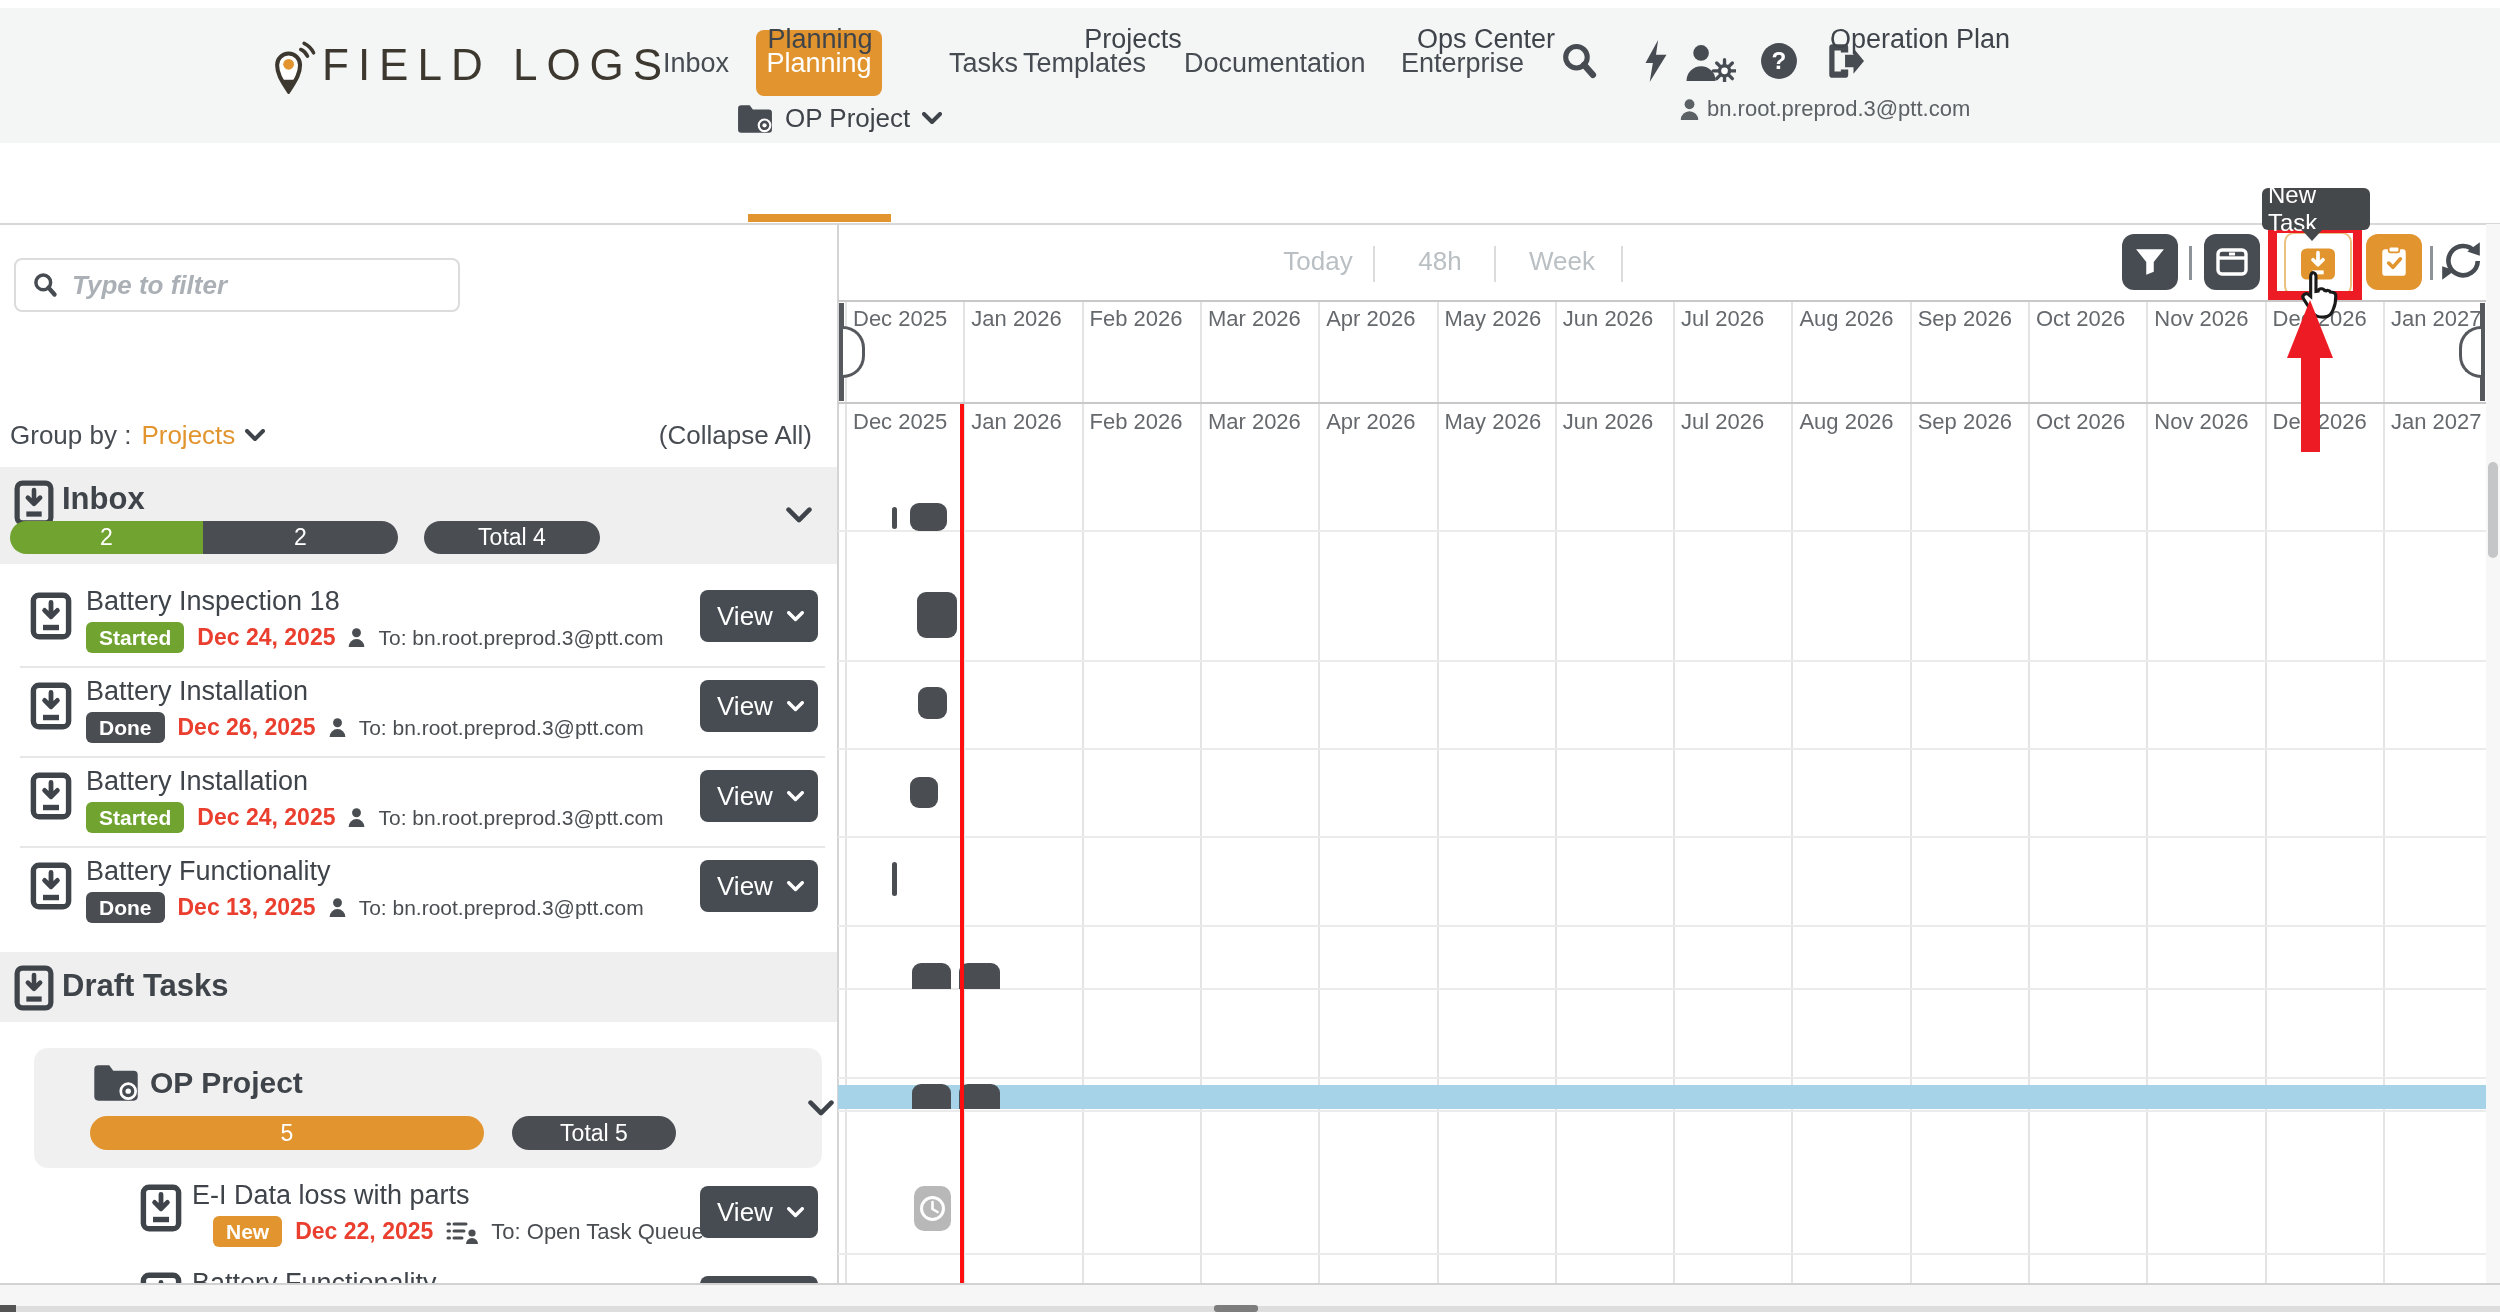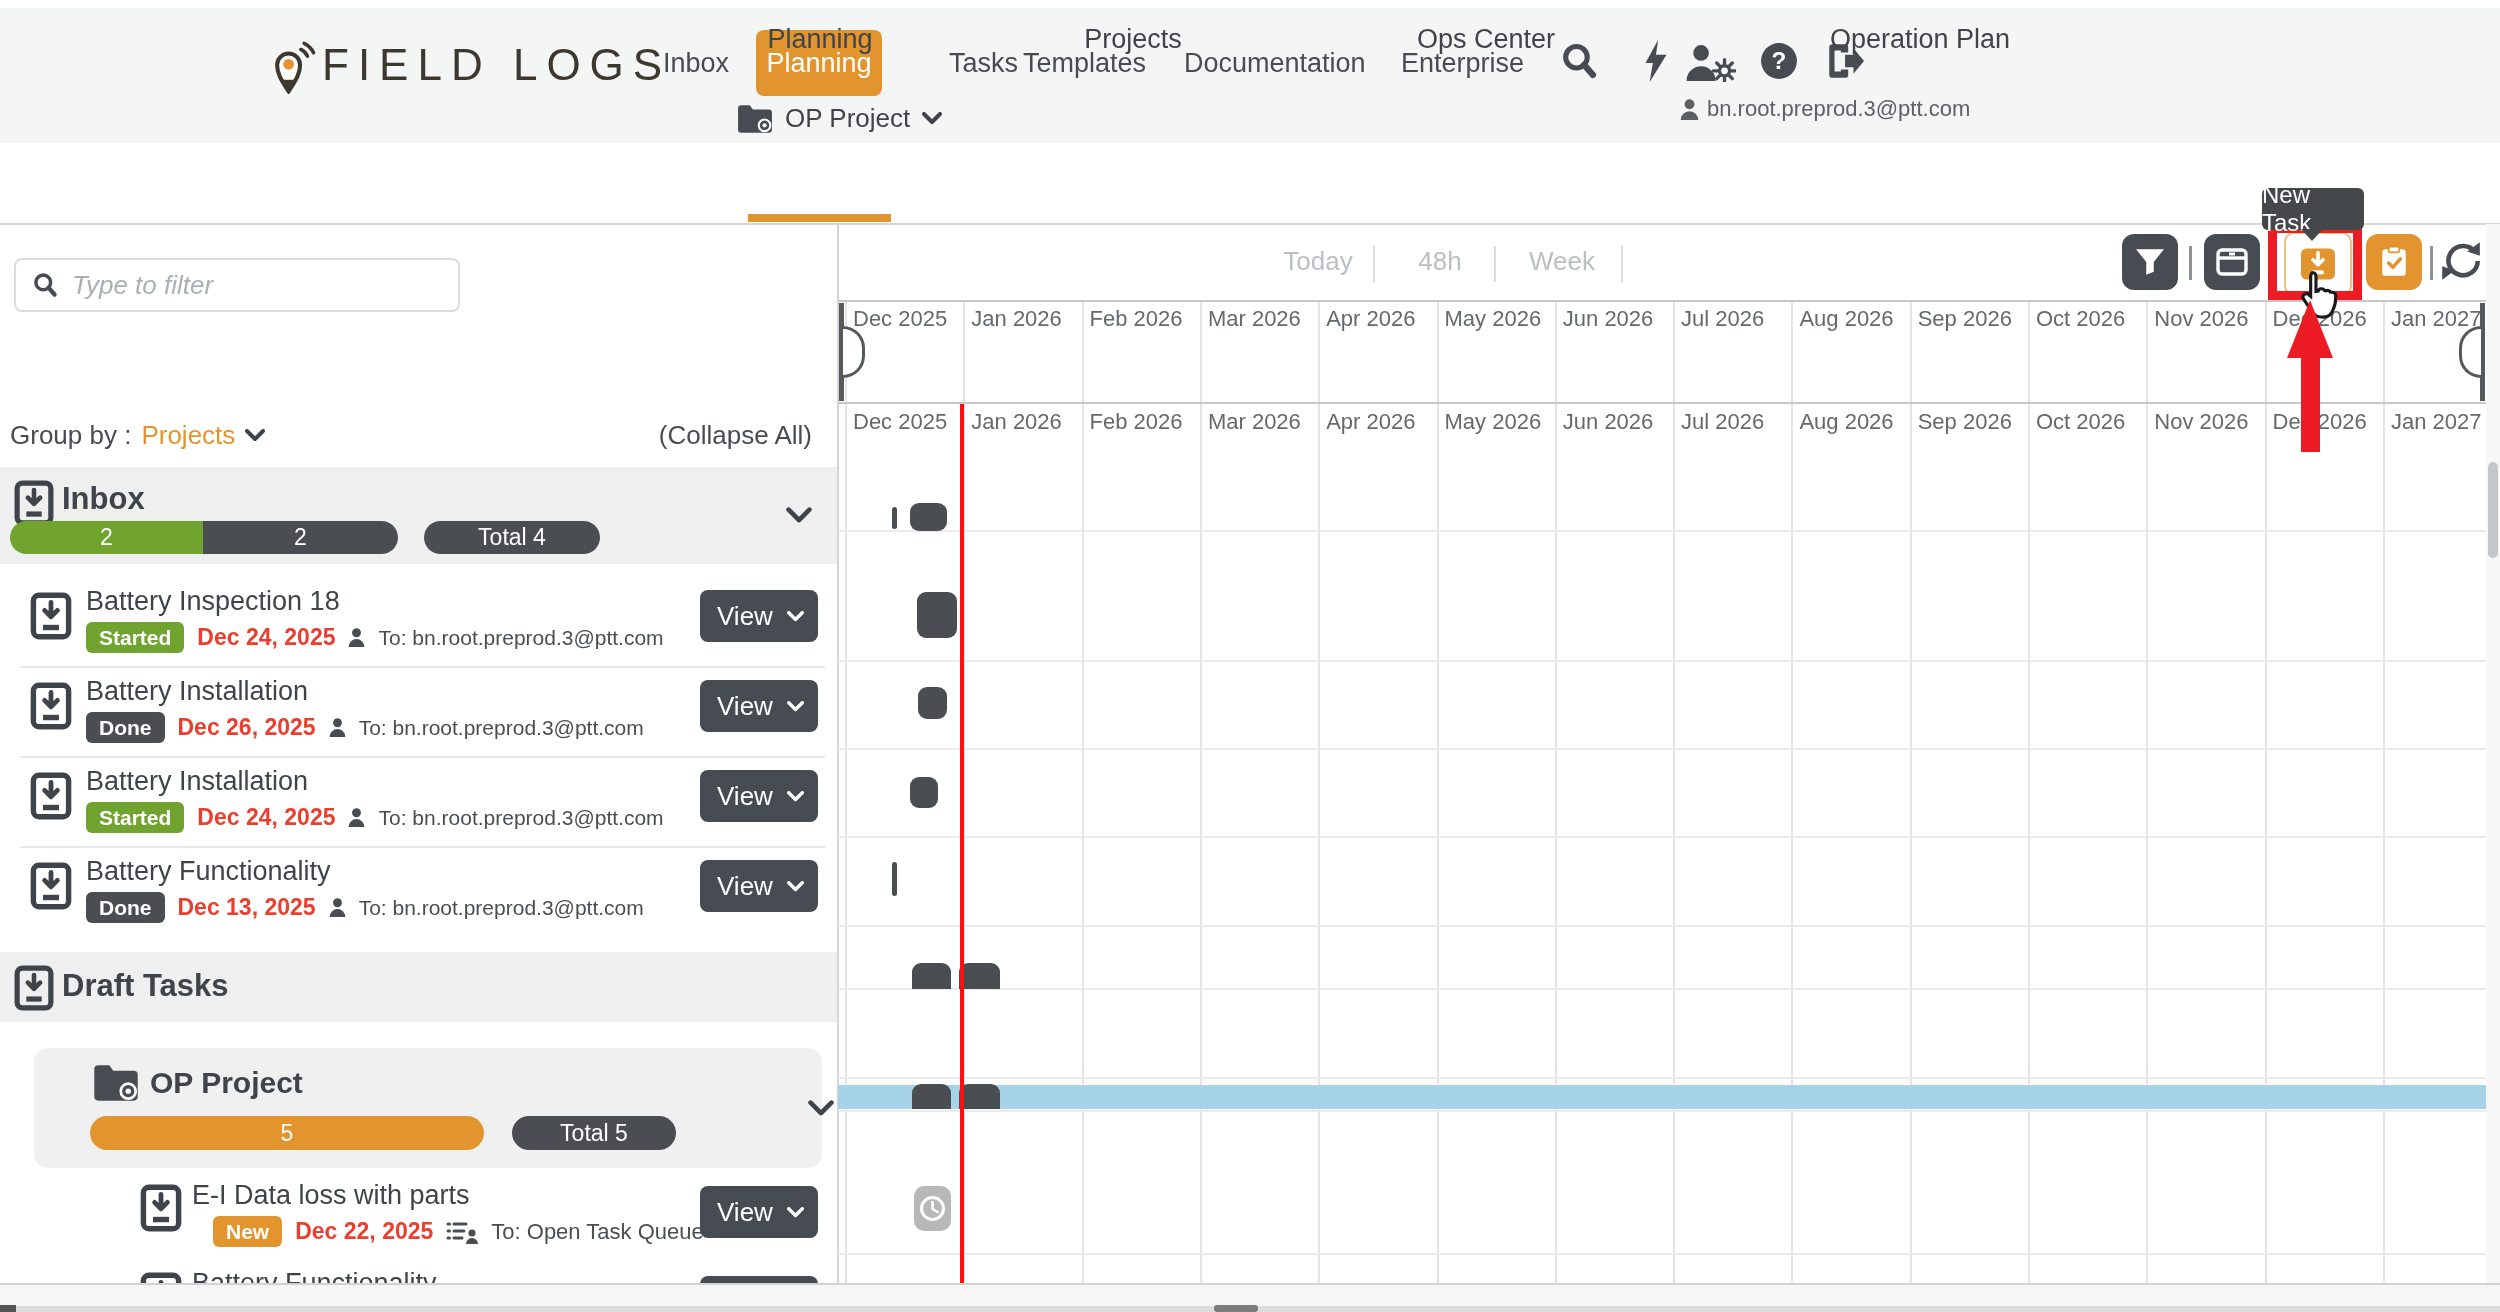--- a/index.html
+++ b/index.html
@@ -16,21 +16,21 @@
   .hdr-icon{top:40px;cursor:pointer;}
   .proj-sel{left:737px;top:103px;display:flex;align-items:center;gap:12px;font-size:26px;font-weight:500;color:#3f444a;cursor:pointer;}
   .account{left:1680px;top:96px;display:flex;align-items:center;gap:8px;font-size:22px;color:#5c6165;}
   
   .tabs{left:0;top:143px;width:2500px;height:80px;background:#fff;border-bottom:2px solid #d8d8d8;}
   .tab{position:absolute;top:24px;font-size:27px;font-weight:500;color:#3f444a;cursor:pointer;transform:translateX(-50%);}
   .tab-underline{left:748px;top:214px;width:143px;height:8px;background:#e2952f;}
   
   .search-box{left:14px;top:258px;width:446px;height:54px;background:#fff;border:2px solid #dcdcdc;border-radius:8px;
       display:flex;align-items:center;gap:14px;padding-left:16px;box-sizing:border-box;}
-  .search-ph{font-size:26px;font-style:italic;color:#aab0b5;}
+  .search-ph{font-size:26px;font-style:italic;color:#aab0b5;font-weight:bold;}
   .sort-box{left:476px;top:258px;width:336px;height:54px;background:#fff;border:2px solid #dcdcdc;border-radius:8px;
       display:flex;align-items:center;justify-content:space-between;padding:0 14px 0 16px;box-sizing:border-box;
       font-size:25px;color:#474c52;cursor:pointer;}
   .groupby{left:10px;top:420px;display:flex;align-items:center;gap:10px;font-size:26px;color:#474c52;}
   .groupby .val{color:#e2952f;cursor:pointer;}
   .collapse-all{left:620px;top:420px;width:192px;text-align:right;font-size:26px;color:#474c52;cursor:pointer;}
   .section-hdr{left:0;width:838px;background:#efefef;}
   .sec-title{position:absolute;left:62px;top:14px;font-size:31px;font-weight:800;color:#3f444a;}
   .pill{border-radius:17px;color:#fff;font-size:23px;display:flex;align-items:center;justify-content:center;}
   .task-row{left:0;width:966px;height:88px;background:#fff;}
@@ -53,21 +53,21 @@
   .preset{top:246px;font-size:26px;color:#b9bfc3;transform:translateX(-50%);cursor:pointer;}
   .preset-div{top:246px;width:2px;height:36px;background:#dcdcdc;}
   .tool-btn{top:234px;width:56px;height:56px;border-radius:12px;display:flex;align-items:center;justify-content:center;cursor:pointer;}
   .tool-dark{background:#474c52;}
   .tool-orange{background:#e2952f;}
   .tool-sep{top:246px;width:3px;height:34px;background:#8d9398;}
   .newtask-btn{left:2284px;top:232px;width:64px;height:60px;background:#fff;border:2px solid #eac17e;border-radius:10px;
       display:flex;align-items:center;justify-content:center;cursor:pointer;}
   .red-box{left:2268px;top:224px;width:94px;height:76px;border:9px solid #ed1c24;box-sizing:border-box;}
   .tooltip{left:2262px;top:188px;width:102px;height:42px;background:#45484b;border-radius:6px;
-      display:flex;align-items:center;justify-content:center;color:#fff;font-size:24px;}
+      display:flex;align-items:center;justify-content:center;color:#fff;font-size:24px;padding-left:6px;}
   .tooltip-caret{left:2301px;top:229px;width:0;height:0;border-left:11px solid transparent;
       border-right:11px solid transparent;border-top:12px solid #45484b;}
   .red-arrow-head{left:2287px;top:300px;width:0;height:0;border-left:23px solid transparent;
       border-right:23px solid transparent;border-bottom:58px solid #ed1c24;}
   .red-arrow-stem{left:2301px;top:354px;width:19px;height:98px;background:#ed1c24;}
   .month-label{position:absolute;font-size:22px;color:#65696d;white-space:nowrap;}
   .grid-v{position:absolute;width:2px;background:#e4e4e4;}
   .grid-h{position:absolute;left:838px;width:1648px;height:2px;background:#ebebeb;}
   .gbar{position:absolute;background:#4a4e53;border-radius:9px;cursor:pointer;}
   .gtick{position:absolute;background:#4a4e53;border-radius:3px;cursor:pointer;}

